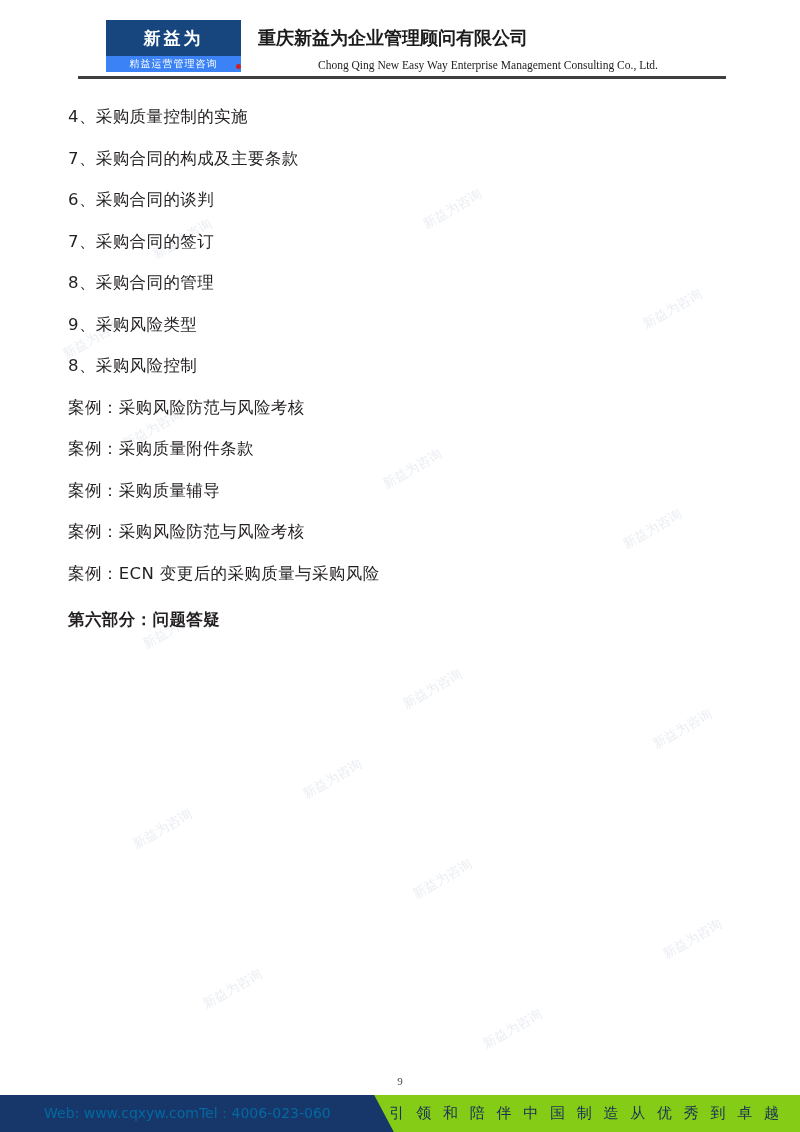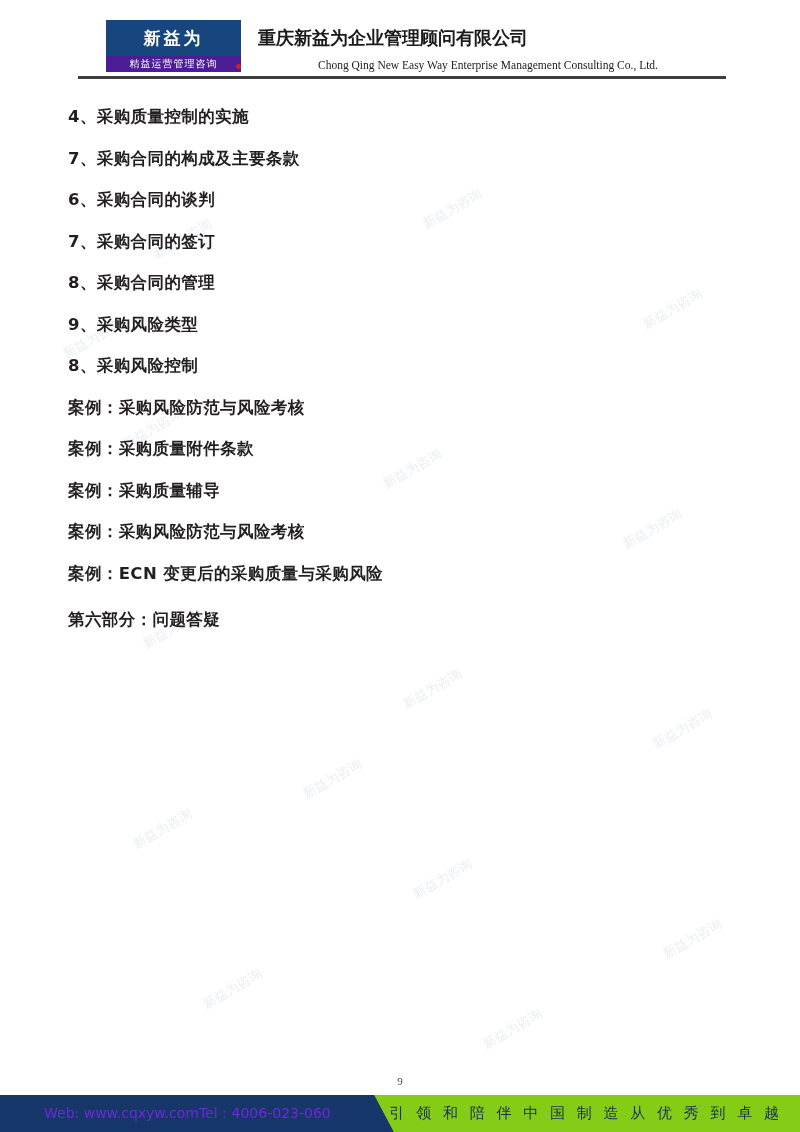--- a/index.html
+++ b/index.html
@@ -55,21 +55,21 @@
     letter-spacing: 3px;
     font-family: "DejaVu Sans", sans-serif;
     line-height: 1;
   }
   .logo-sub {
     position: absolute;
     left: 0;
     top: 36px;
     width: 135px;
     height: 16px;
-    background: #4c1d95;
+    background: #3b82f6;
     display: flex;
     align-items: center;
     justify-content: center;
   }
   .logo-sub-text {
     color: #ffffff;
     font-size: 10px;
     letter-spacing: 1px;
     font-family: "DejaVu Sans", sans-serif;
     line-height: 1;
@@ -120,21 +120,20 @@
     width: 660px;
   }
   .line {
     font-size: 16.5px;
     color: #231f20;
     line-height: 1;
     margin: 0 0 0 0;
     padding: 13px 0 12px 0;
     font-family: "DejaVu Sans", sans-serif;
     letter-spacing: 0.4px;
-    font-weight: bold;
   }
   .line.bold {
     font-weight: bold;
     padding-top: 18px;
   }
 
   
   .wm {
     position: absolute;
     color: rgba(150, 170, 195, 0.22);
@@ -180,21 +179,21 @@
     top: 0;
     width: 44px;
     height: 37px;
     background: #17376b;
     transform: skewX(28deg);
   }
   .footer-left-text {
     position: absolute;
     left: 44px;
     top: 10px;
-    color: #6d28d9;
+    color: #0369a1;
     font-size: 14px;
     font-family: "DejaVu Sans", sans-serif;
     white-space: nowrap;
   }
   .footer-right {
     position: absolute;
     left: 372px;
     top: 0;
     width: 428px;
     height: 37px;

